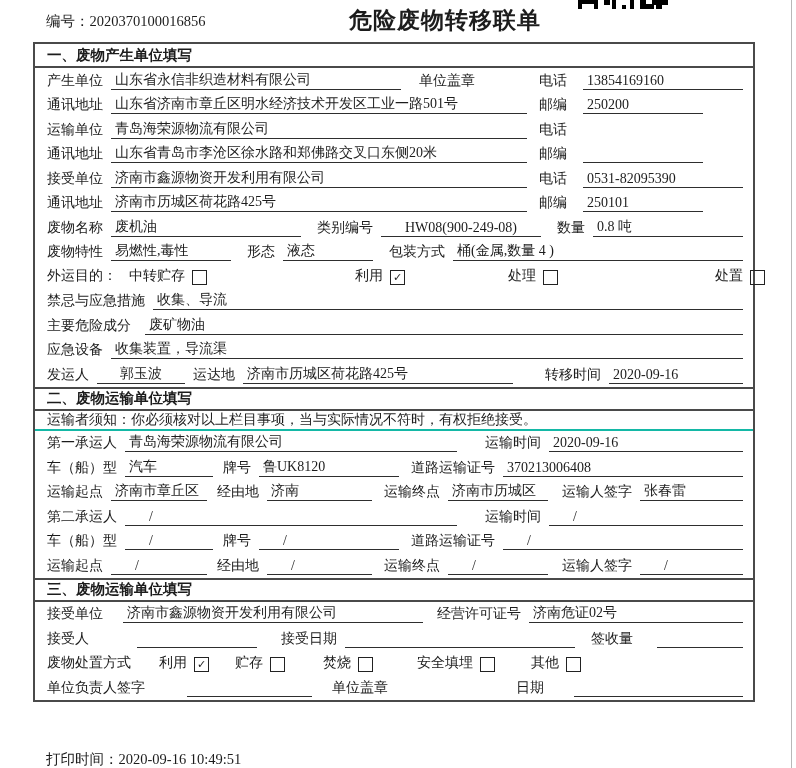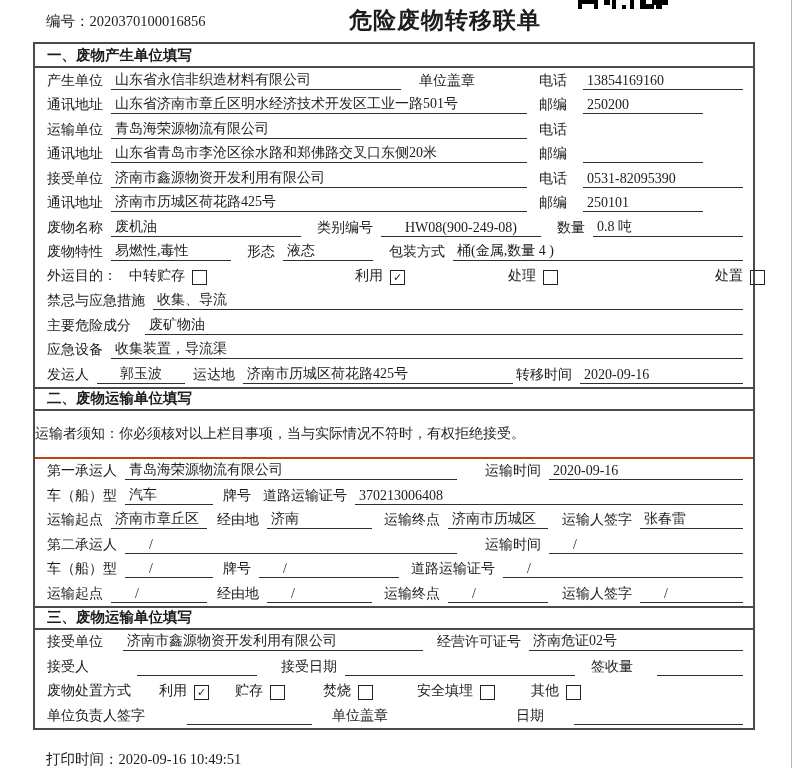--- a/index.html
+++ b/index.html
@@ -11,22 +11,22 @@
   .doc-no{position:absolute;left:46px;top:12px;font-size:14.5px;white-space:nowrap;}
   .doc-title{position:absolute;left:0;top:5px;width:890px;text-align:center;font-size:23px;font-weight:bold;letter-spacing:1px;}
   .qr{position:absolute;left:578px;top:0;width:90px;height:9px;}
   .form{
     position:absolute;left:33px;top:42px;width:722px;box-sizing:border-box;
     border:2px solid #4a4a4a;background:#fff;
   }
   .sec-hd{height:24px;box-sizing:border-box;display:flex;align-items:center;
     padding-left:12px;font-weight:bold;font-size:14.5px;border-bottom:2px solid #4a4a4a;}
   .sec-hd.mid{border-top:2px solid #4a4a4a;}
-  .notice{height:48px;box-sizing:border-box;display:flex;align-items:center;
-    font-size:14px;border-bottom:2px solid #c2410c;}
+  .notice{height:20px;box-sizing:border-box;display:flex;align-items:center;
+    padding-left:12px;font-size:14px;border-bottom:2px solid #14b8a6;}
   .row{display:flex;align-items:flex-end;height:24.5px;box-sizing:border-box;
     padding:0 10px 3px 12px;font-size:14px;}
   .row.ck{align-items:center;padding-bottom:0;}
   .lbl{white-space:nowrap;flex-shrink:0;}
   .val{border-bottom:1px solid #2e2e2e;padding:0 4px;white-space:nowrap;overflow:hidden;
     margin-left:8px;box-sizing:border-box;flex-shrink:0;}
   .grow{flex:1 1 auto;}
   .left{display:flex;align-items:flex-end;flex:0 0 492px;}
   .rgt{display:flex;align-items:flex-end;flex:1 1 auto;}
   .rgt .lbl{width:36px;}
@@ -169,38 +169,39 @@
     <div class="row">
       <span class="lbl">应急设备</span>
       <span class="val grow">收集装置，导流渠</span>
     </div>
 
     <div class="row">
       <span class="lbl">发运人</span>
       <span class="val" style="width:88px;text-align:center">郭玉波</span>
       <span class="lbl" style="margin-left:8px">运达地</span>
       <span class="val" style="width:270px">济南市历城区荷花路425号</span>
-      <span class="lbl" style="margin-left:3px">转移时间</span>
+      <span class="lbl" style="margin-left:32px">转移时间</span>
       <span class="val grow">2020-09-16</span>
     </div>
 
     <div class="sec-hd mid">二、废物运输单位填写</div>
     <div class="notice">运输者须知：你必须核对以上栏目事项，当与实际情况不符时，有权拒绝接受。</div>
 
     <div class="row">
       <span class="lbl">第一承运人</span>
       <span class="val" style="width:332px">青岛海荣源物流有限公司</span>
       <span class="lbl" style="margin-left:28px">运输时间</span>
       <span class="val grow">2020-09-16</span>
     </div>
 
     <div class="row">
       <span class="lbl">车（船）型</span>
       <span class="val" style="width:88px">汽车</span>
       <span class="lbl" style="margin-left:10px">牌号</span>
+      <span class="val" style="width:140px">鲁UK8120</span>
       <span class="lbl" style="margin-left:12px">道路运输证号</span>
       <span class="val grow">370213006408</span>
     </div>
 
     <div class="row">
       <span class="lbl">运输起点</span>
       <span class="val" style="width:96px">济南市章丘区</span>
       <span class="lbl" style="margin-left:10px">经由地</span>
       <span class="val" style="width:105px">济南</span>
       <span class="lbl" style="margin-left:12px">运输终点</span>

